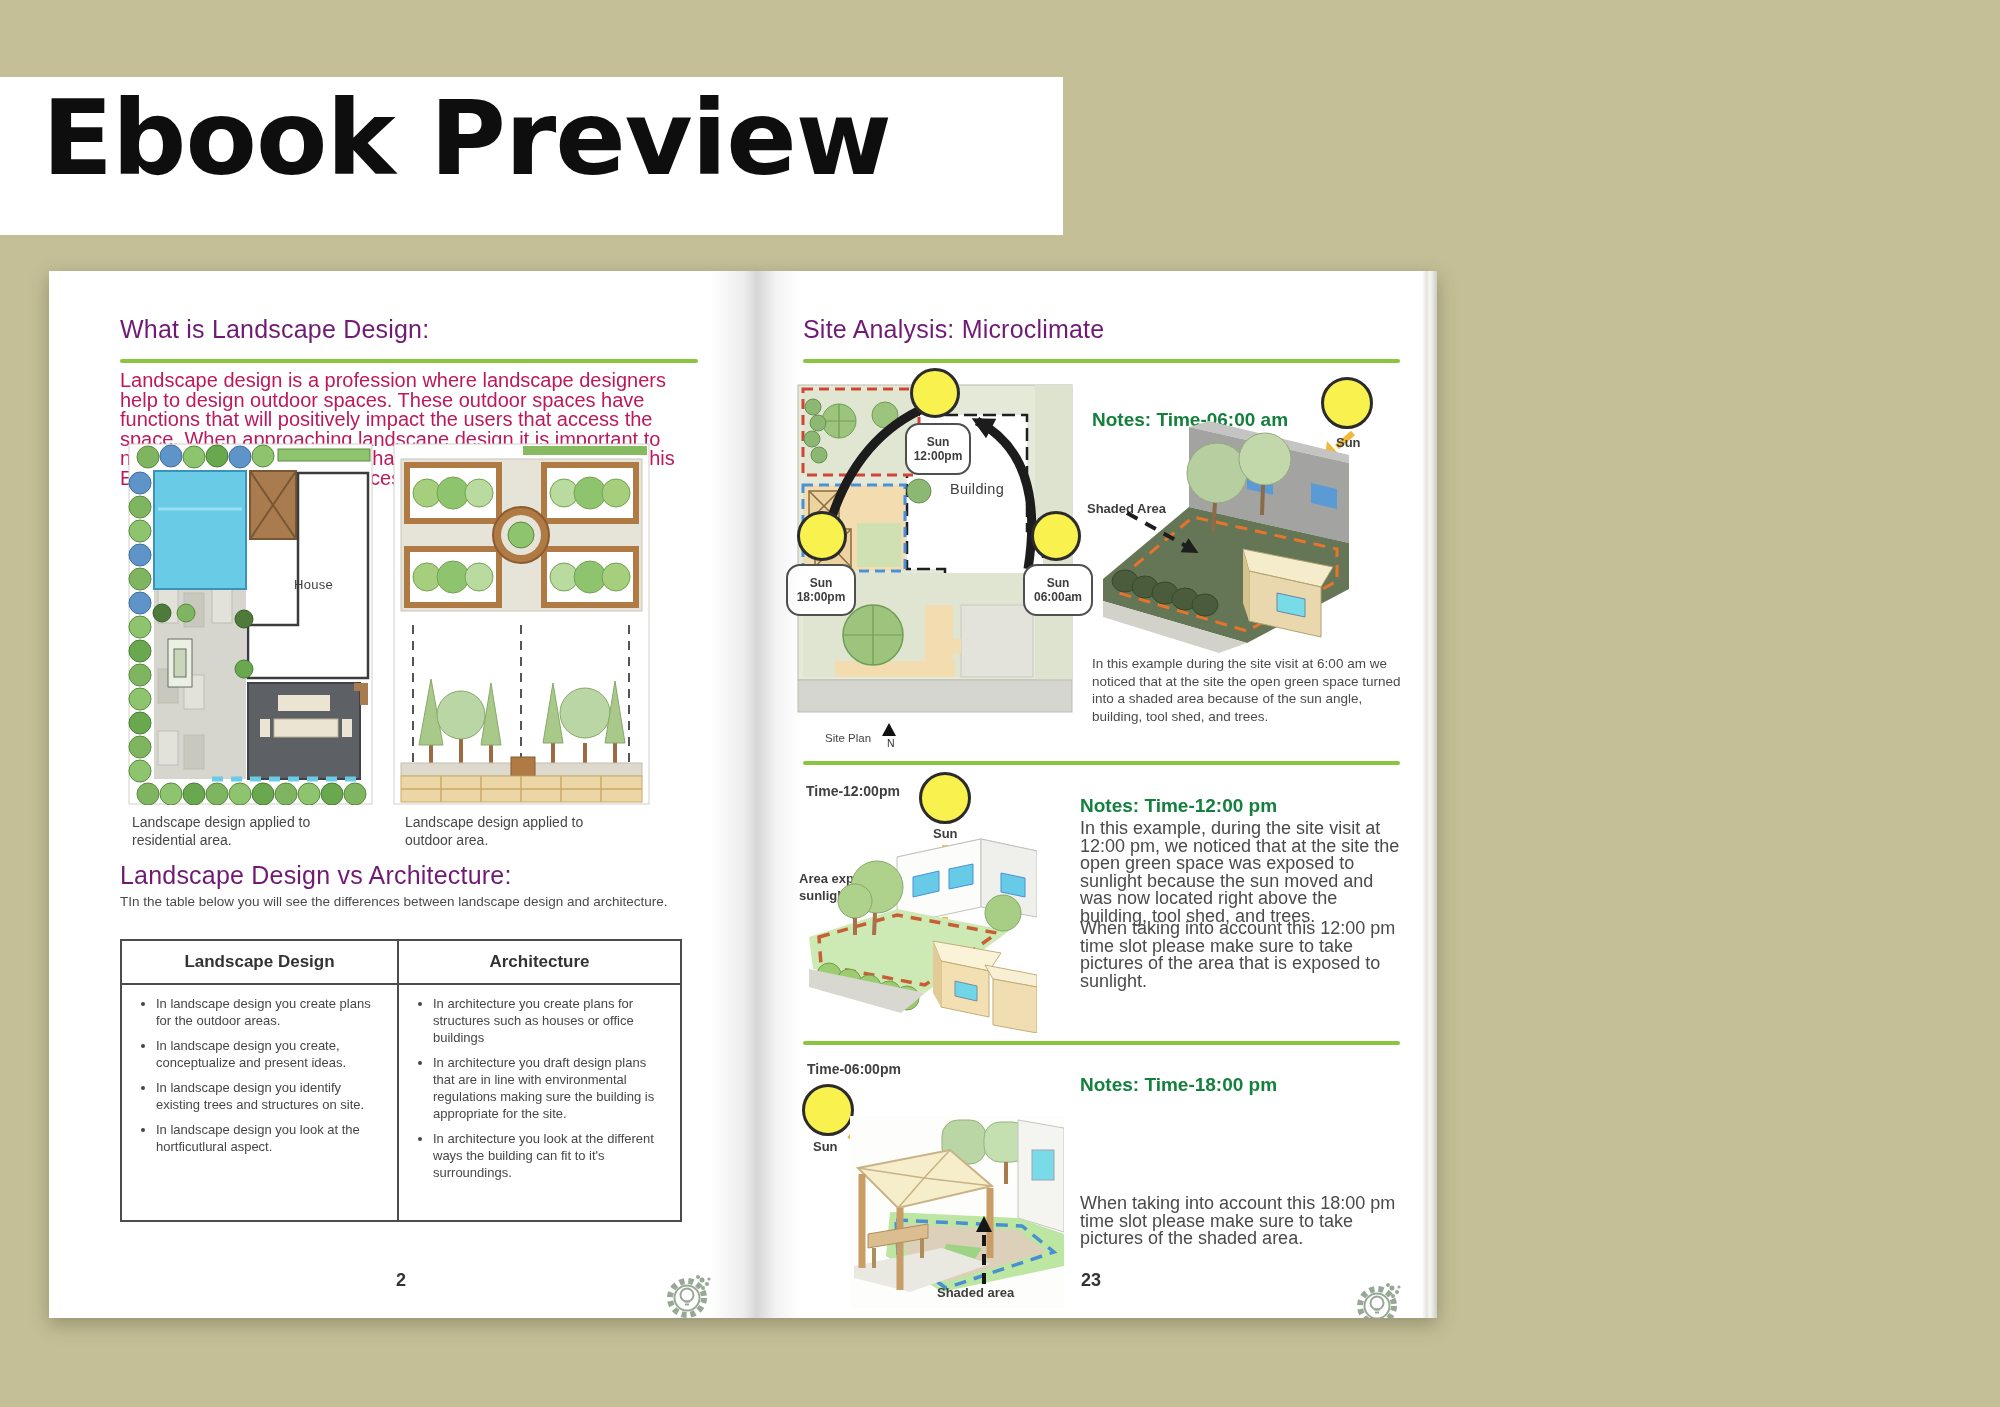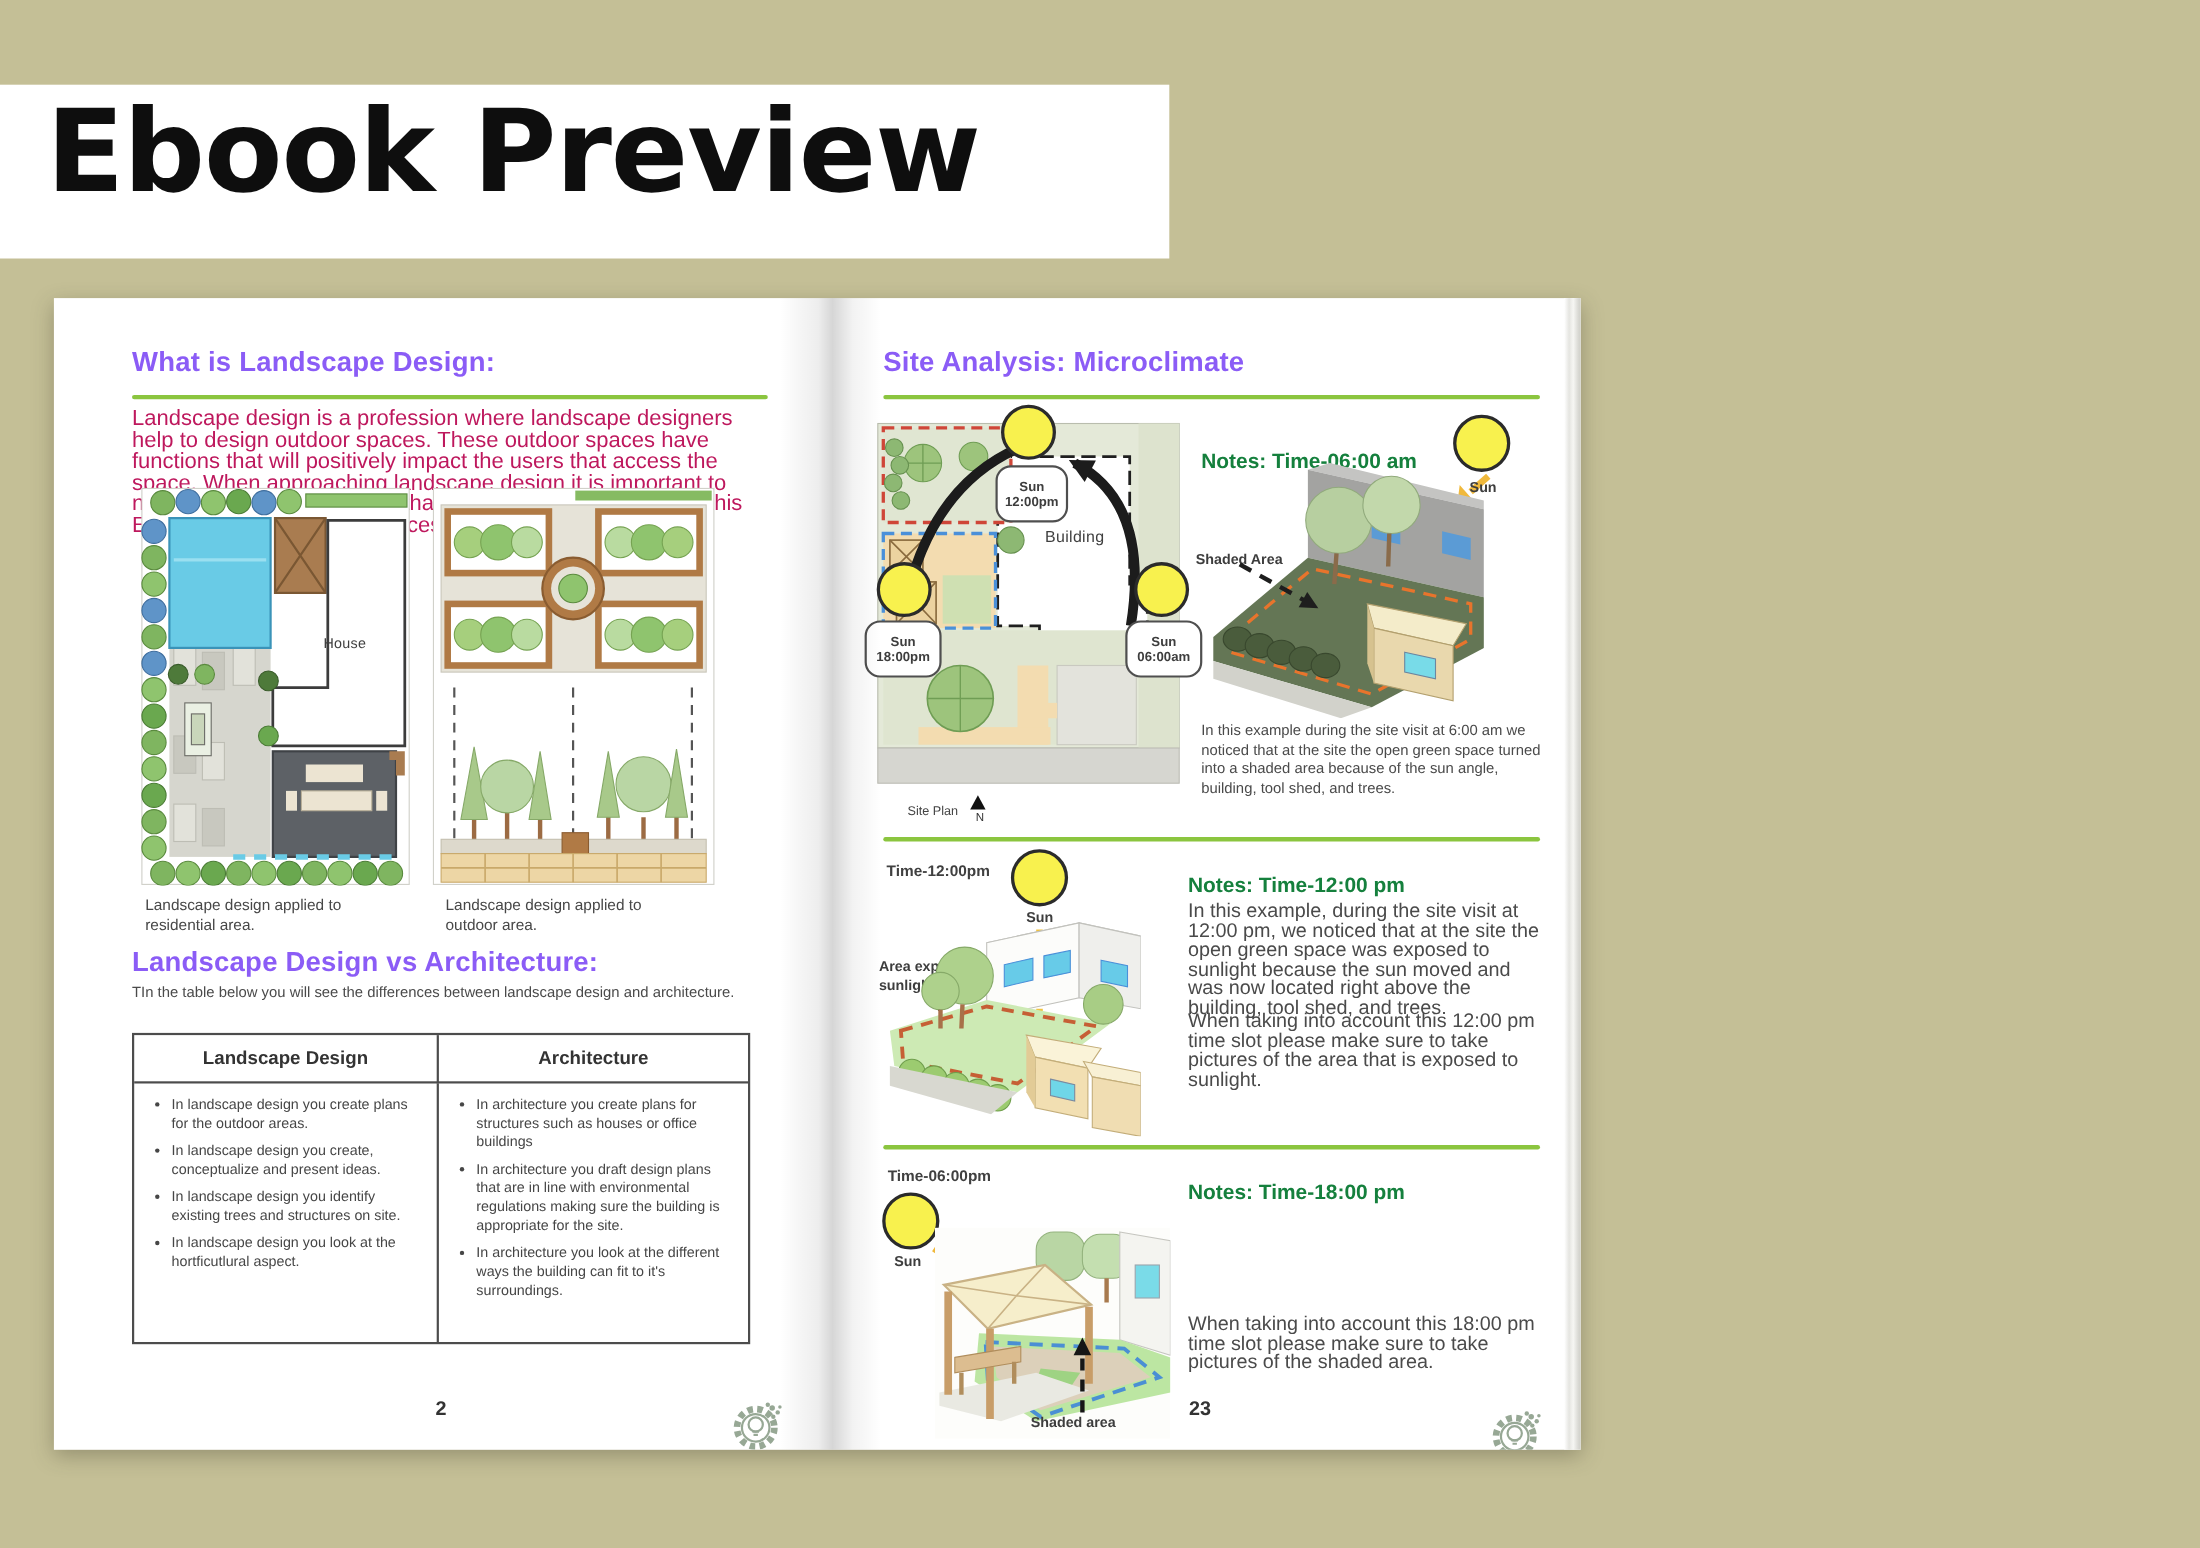--- a/index.html
+++ b/index.html
@@ -3,21 +3,21 @@
 <meta charset="utf-8">
 <style>
   html,body{margin:0;padding:0;}
   body{width:2000px;height:1407px;position:relative;background:#c4bf96;font-family:"Liberation Sans",sans-serif;overflow:hidden;}
   .abs{position:absolute;}
   .banner{left:0;top:77px;width:1063px;height:158px;background:#ffffff;display:flex;align-items:flex-start;}
   .banner h1{margin:0 0 0 42px;font-size:104px;font-weight:800;color:#0e0e0e;font-family:"DejaVu Sans","Liberation Sans",sans-serif;letter-spacing:-1px;}
   .book{left:49px;top:271px;width:1388px;height:1047px;background:#ffffff;box-shadow:0 6px 18px rgba(60,58,40,.35);overflow:hidden;}
   .spine{left:660px;top:0;width:92px;height:1047px;background:linear-gradient(90deg,rgba(0,0,0,0) 0%,rgba(0,0,0,.07) 38%,rgba(0,0,0,.16) 52%,rgba(0,0,0,.05) 72%,rgba(0,0,0,0) 100%);pointer-events:none;}
   .edge-right{right:0;top:0;width:15px;height:1047px;background:linear-gradient(90deg,#ffffff 0%,#e5e5e1 30%,#f6f6f3 55%,#d9d9d4 85%,#cfcfc9 100%);}
-  .h-sec{font-size:25px;font-weight:700;color:#8b5cf6;letter-spacing:.2px;white-space:nowrap;}
+  .h-sec{font-size:25px;font-weight:400;color:#701a75;letter-spacing:.2px;white-space:nowrap;}
   .gline{height:4px;background:#8bc53f;border-radius:2px;}
   .btxt{font-size:20px;line-height:19.5px;color:#be185d;}
   .cap{font-size:14px;line-height:18px;color:#474747;}
   .subtx{font-size:13.5px;line-height:17.5px;color:#4a4a4a;}
   .nh{font-size:19px;font-weight:700;color:#15803d;white-space:nowrap;}
   .nt{font-size:18px;line-height:17.5px;color:#4a4a4a;}
   .tl{font-size:14px;font-weight:700;color:#404040;white-space:nowrap;}
   .slabel{font-size:13px;font-weight:600;color:#3d3d3d;}
   .sun{background:#f8f14e;border:3px solid #2b2b2b;border-radius:50%;box-sizing:border-box;}
   .bubble{background:#fff;border:2.5px solid #4f4f4f;border-radius:14px;display:flex;flex-direction:column;align-items:center;justify-content:center;font-size:12px;font-weight:600;color:#3d3d3d;line-height:14.5px;box-sizing:border-box;}

